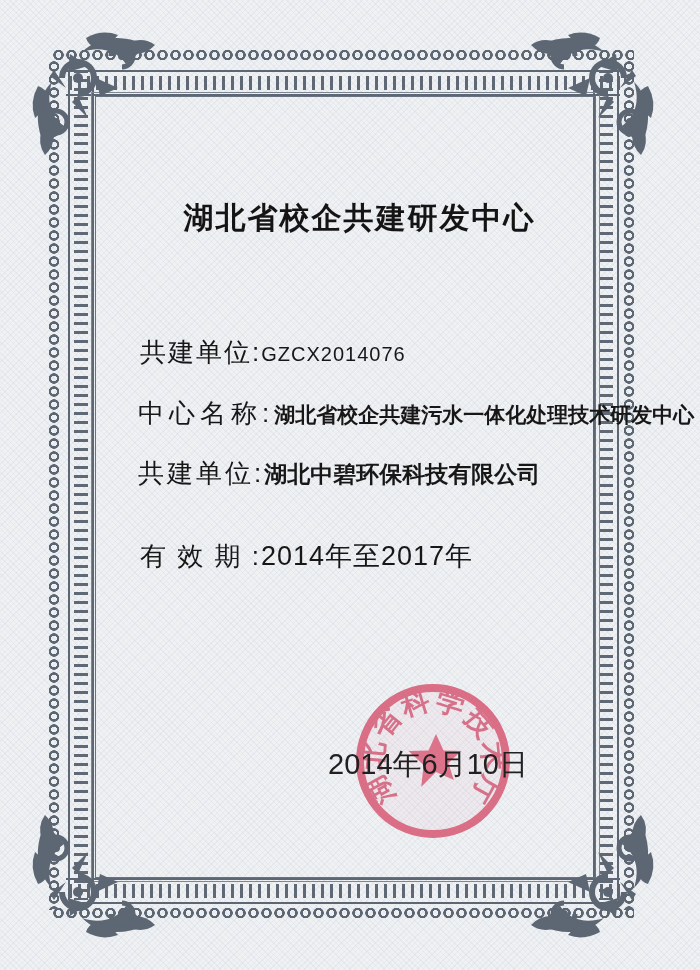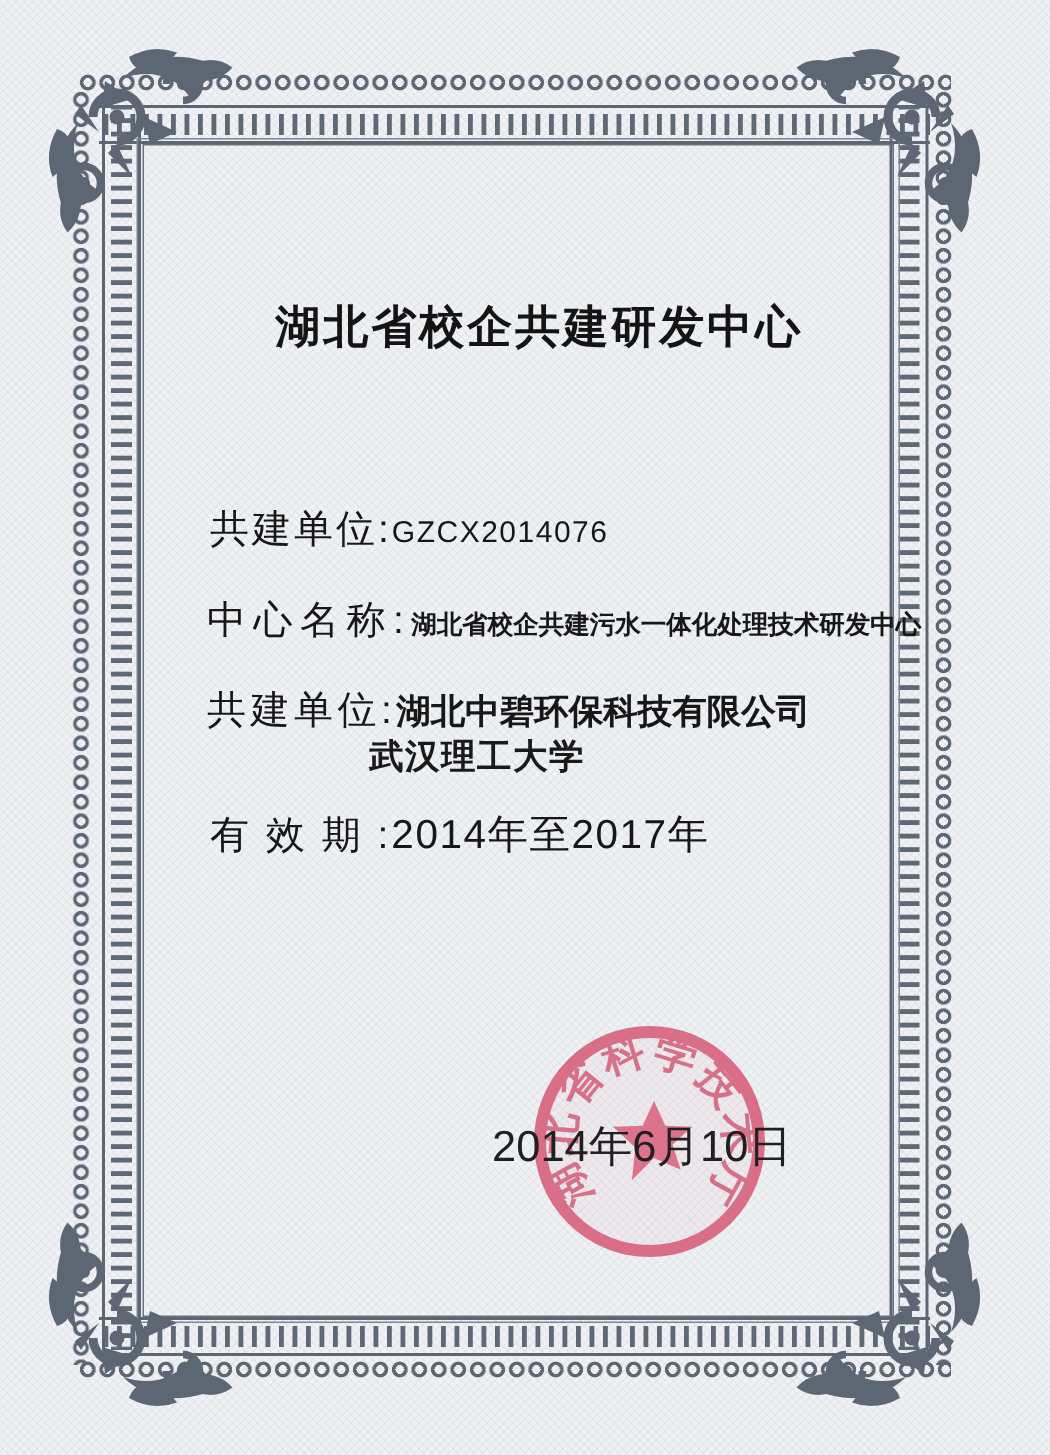--- a/index.html
+++ b/index.html
@@ -45,21 +45,21 @@
     letter-spacing:2px;color:#141414;padding-left:33px;
   }
   .field{position:absolute;left:140px;white-space:nowrap;}
   .f-label{font-size:26px;font-weight:500;color:#171717;}
   .f-value{font-weight:700;color:#171717;}
   .field.cert-no{top:335px;}
   .field.cert-no .f-label{letter-spacing:2px;font-weight:400;}
   .field.cert-no .f-value{font-weight:400;font-size:20px;letter-spacing:1px;}
   .field.center-name{top:396px;left:138px;}
   .field.center-name .f-label{letter-spacing:5px;}
-  .field.center-name .f-value{font-size:17px;}
+  .field.center-name .f-value{font-size:21px;}
   .field.partners{top:456px;left:138px;}
   .field.partners .f-label{letter-spacing:3px;}
   .field.partners .f-value{font-size:23px;}
   .partners-line2{position:absolute;left:246px;top:489px;font-size:23px;font-weight:700;letter-spacing:1px;white-space:nowrap;}
   .field.validity{top:538px;}
   .field.validity .f-label{letter-spacing:2px;}
   .field.validity .f-value{font-weight:400;font-size:27px;letter-spacing:1px;}
   .issue-date{position:absolute;left:328px;top:745px;font-size:29px;color:#202020;z-index:5;white-space:nowrap;}
   .seal{position:absolute;left:317px;top:645px;width:232px;height:232px;z-index:4;}
 </style>
@@ -168,21 +168,20 @@
     <span class="f-label">共建单位:</span><span class="f-value">GZCX2014076</span>
   </div>
 
   <div class="field center-name">
     <span class="f-label">中心名称:</span><span class="f-value">湖北省校企共建污水一体化处理技术研发中心</span>
   </div>
 
   <div class="field partners">
     <span class="f-label">共建单位:</span><span class="f-value">湖北中碧环保科技有限公司</span>
   </div>
-  <div class="partners-line2">武汉理工大学</div>
 
   <div class="field validity">
     <span class="f-label">有 效 期 :</span><span class="f-value">2014年至2017年</span>
   </div>
 
   <svg class="seal" viewBox="0 0 232 232">
     <g opacity="0.82">
       <circle cx="116" cy="116" r="73" fill="rgba(225,110,140,0.08)" stroke="#d6536f" stroke-width="8"></circle>
       <polygon fill="#d84a68" opacity="0.9" points="119,89 126.6,105.5 144.4,106.1 131.4,118 136.8,134.9 119,127 104.2,141.9 106.6,120 91.6,106.1 111.4,105.5"></polygon>
       <g font-family="DejaVu Serif, serif" font-size="28" font-weight="700" fill="#d25672" text-anchor="middle">

